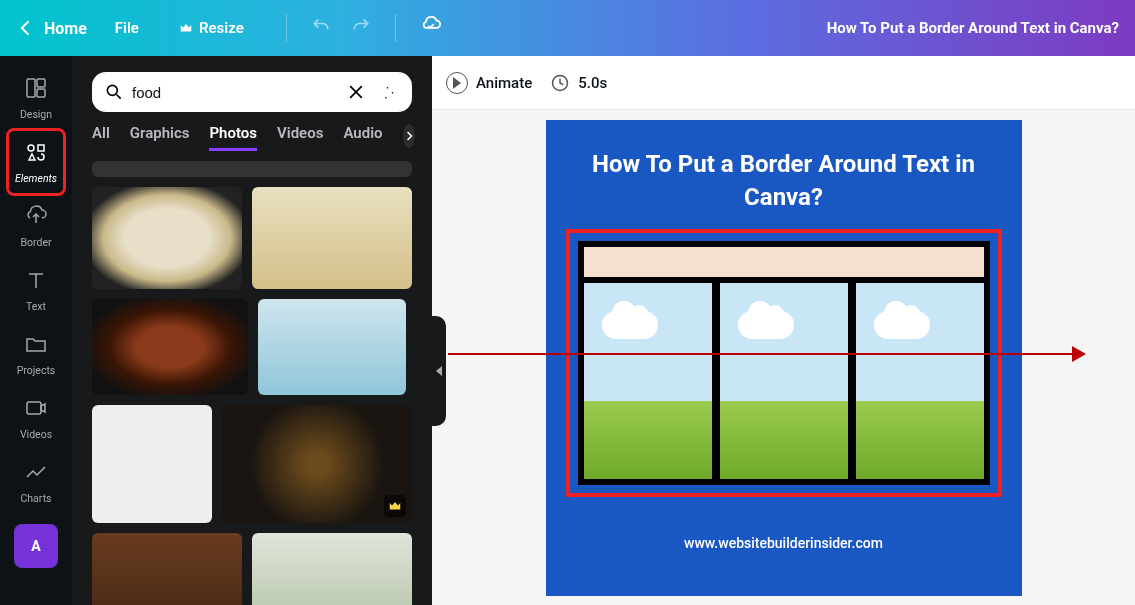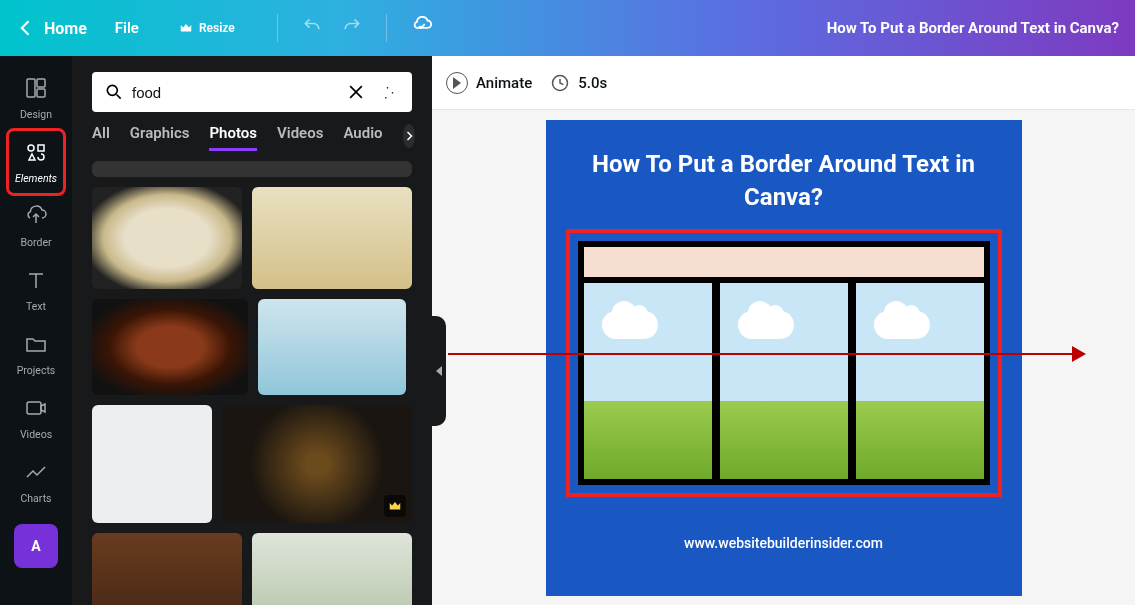--- a/index.html
+++ b/index.html
@@ -5,41 +5,41 @@
 * { box-sizing: border-box; margin: 0; padding: 0; }
 body { font-family: -apple-system, BlinkMacSystemFont, "Segoe UI", Roboto, sans-serif; overflow: hidden; }
 
 .app { width: 1135px; height: 605px; display: flex; flex-direction: column; }
 
 
 .topbar { height: 56px; background: linear-gradient(90deg, #00c4cc 0%, #2eb0e0 30%, #5b6ee1 65%, #7d3ac1 100%); display: flex; align-items: center; padding: 12px 16px; color: #fff; }
 .topbar .back { cursor: pointer; margin-right: 8px; display:flex; align-items:center; }
 .topbar .home { font-weight:700; font-size:16px; margin-right:28px; }
 .topbar .file { font-weight:600; font-size:15px; margin-right:40px; }
-.topbar .resize { font-weight:600; font-size:12px; margin-right:28px; display:flex; align-items:center; gap:6px;}
+.topbar .resize { font-weight:600; font-size:15px; margin-right:28px; display:flex; align-items:center; gap:6px;}
 .topbar .divider { width:1px; height:28px; background:rgba(255,255,255,0.3); margin: 0 14px; }
 .topbar .iconbtn { opacity:0.55; margin: 0 10px; cursor:pointer; }
 .topbar .iconbtn.active { opacity:1; }
 .topbar .title { margin-left:auto; font-weight:700; font-size:15px; }
 
 
 .main { flex:1; display:flex; min-height:0; }
 
 
 .leftnav { width: 72px; background:#0d1216; display:flex; flex-direction:column; align-items:center; padding-top:10px; gap:0; }
 .leftnav .navitem { width:56px; height:64px; display:flex; flex-direction:column; align-items:center; justify-content:center; color:#a8aaac; font-size:10.5px; gap:8px; border-radius:6px; cursor:pointer;}
 .leftnav .navitem.selected { color:#fff;font-style:italic; }
 .leftnav .navitem.highlight { outline: 3px solid #e22; outline-offset:-1px; }
 .leftnav .navitem svg { width:24px; height:24px; }
 .leftnav .navitem.square { width:44px; height:44px; background:#7731d8; border-radius:8px; margin-top:10px; color:#fff; font-size:14px; font-weight:700; gap:0;}
 
 
 .sidepanel { width: 360px; background:#18191b; display:flex; flex-direction:column; padding:12px 12px 0 12px; position:relative;}
 .searchwrap { position:relative; margin:4px 8px 12px 8px; }
-.searchinput { width:100%; height:40px; background:#fff; border:none; border-radius:4px; padding:0 76px 0 40px; font-size:15px; color:#0d1216; }
+.searchinput { width:100%; height:40px; background:#fff; border:none; border-radius:14px; padding:0 76px 0 40px; font-size:15px; color:#0d1216; }
 .searchicon { position:absolute; left:12px; top:10px; color:#000; }
 .clearicon { position:absolute; right:46px; top:10px; color:#000; cursor:pointer;}
 .filtericon { position:absolute; right:12px; top:10px; color:#fff; cursor:pointer;}
 
 .tabs { display:flex; align-items:flex-start; gap:20px; padding:0 8px 10px 8px; color:#b9bbbe; font-size:15px; font-weight:600; position:relative;}
 .tabs .tab { cursor:pointer; padding-bottom:6px;}
 .tabs .tab.active { color:#fff; border-bottom:3px solid #8b3dff; }
 .tabs .chev { margin-left:auto; width:24px; height:24px; border-radius:50%; background:#2b2c2e; display:flex; align-items:center; justify-content:center; cursor:pointer; color:#fff; }
 
 .grid { flex:1; overflow:hidden; padding:0 8px;}

